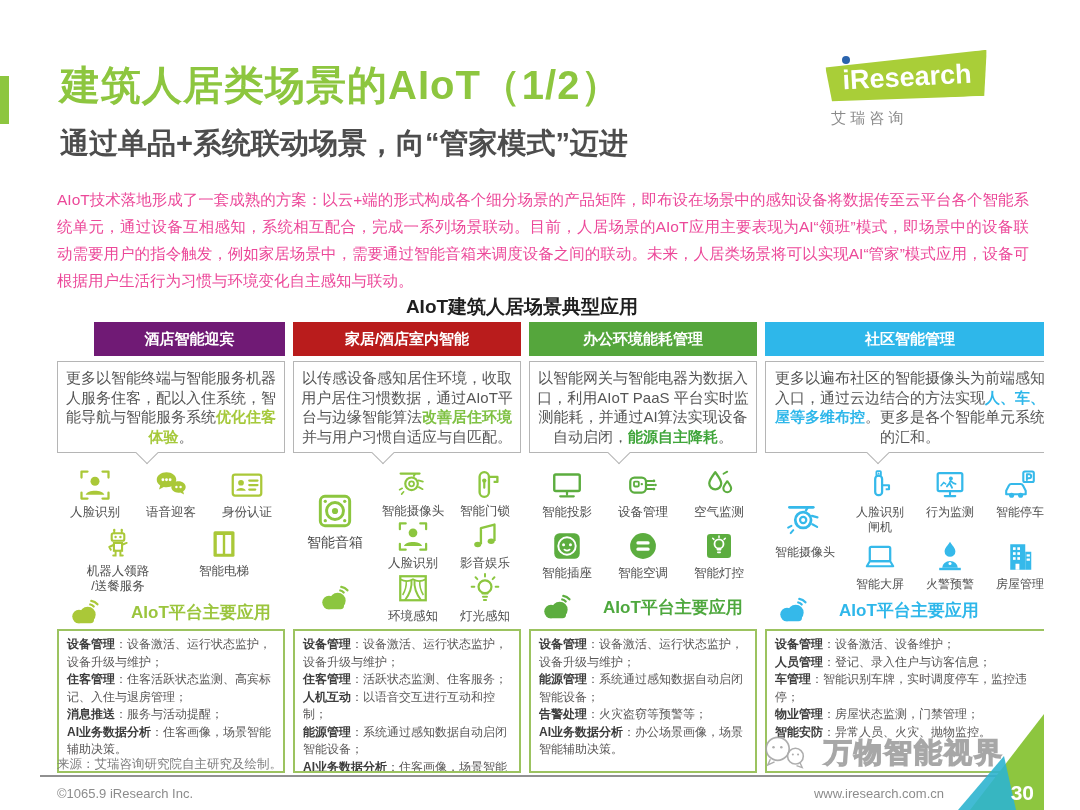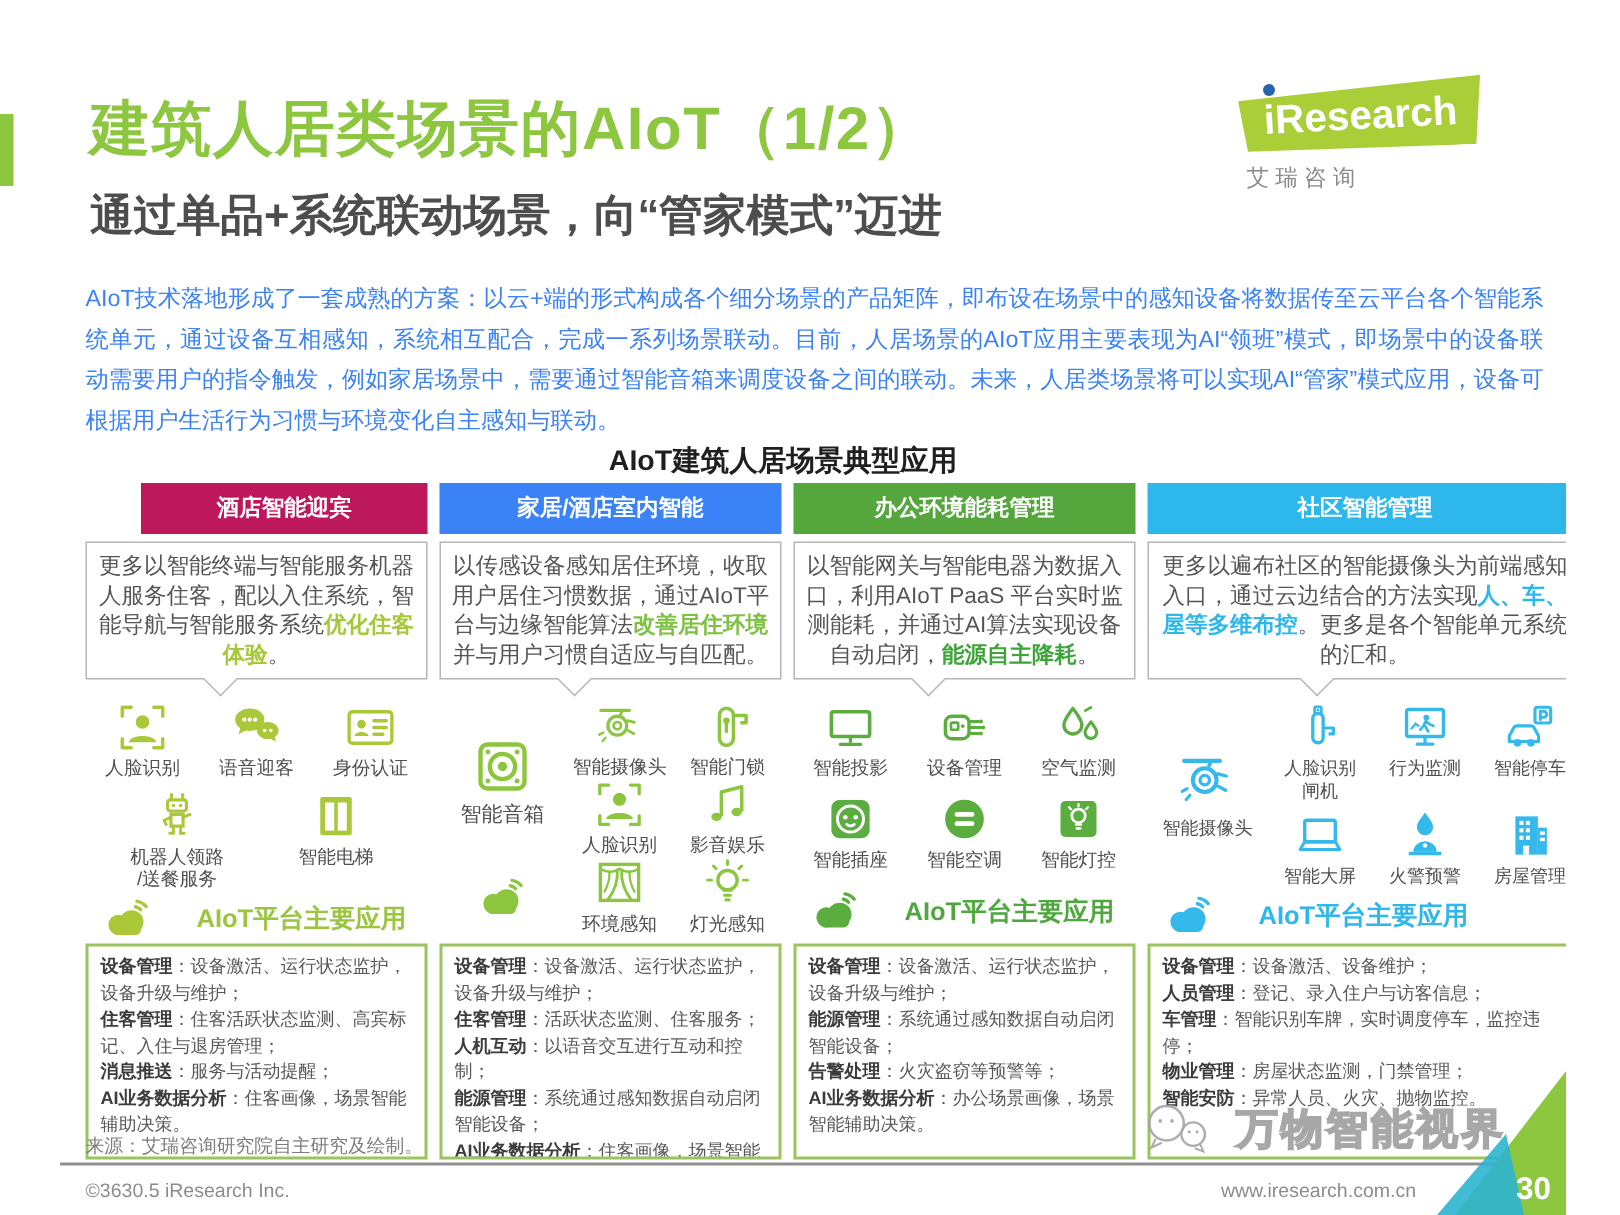--- a/index.html
+++ b/index.html
@@ -13,29 +13,29 @@
 
   .logo{position:absolute;right:56px;top:54px;width:162px;}
   .logo-shape{position:relative;height:46px;background:#a9ce38;transform:rotate(-3deg);
               clip-path:polygon(0 20%,100% 0,97% 100%,3% 94%);
               display:flex;align-items:center;justify-content:center;
               font-size:27px;font-weight:bold;color:#fff;}
   .logo-dot{position:absolute;left:16px;top:2px;width:8px;height:8px;border-radius:50%;background:#2a63ad;z-index:2;}
   .logo-cn{margin-top:9px;display:flex;justify-content:space-between;color:#8a8a8a;font-size:15px;padding:0 5px;}
 
   .intro{position:absolute;left:57px;top:186px;width:972px;font-size:15.5px;line-height:27px;
-         text-align:justify;color:#3b82f6;}
+         text-align:justify;color:#ec4899;}
   .section-title{position:absolute;left:0;top:294px;width:100%;text-align:center;
                  font-size:19px;font-weight:bold;color:#1f1f1f;}
 
   
   .cols{position:absolute;left:57px;top:322px;width:966px;display:grid;
         grid-template-columns:repeat(4,1fr);gap:8px;}
   .col-header{height:34px;line-height:34px;text-align:center;color:#fff;font-size:15px;font-weight:bold;}
-  .c1 .col-header{background:#be185d;margin-left:37px;} .c2 .col-header{background:#3b82f6;}
+  .c1 .col-header{background:#701a75;margin-left:37px;} .c2 .col-header{background:#b91c1c;}
   .c3 .col-header{background:#55a63c;} .c4 .col-header{background:#2eb7ea;}
 
   .bubble{position:relative;margin-top:5px;border:1px solid #b5b5b5;background:#fff;
           padding:6px 6px;font-size:15px;line-height:19.5px;text-align:center;color:#555;}
   .bubble::after{content:"";position:absolute;left:36%;bottom:-9px;width:15px;height:15px;background:#fff;
                  border-right:1px solid #b5b5b5;border-bottom:1px solid #b5b5b5;transform:rotate(45deg);}
   .hl{font-weight:bold;}
   .c1 .hl{color:#a6c93c;} .c2 .hl{color:#7fc143;} .c3 .hl{color:#3fa53a;} .c4 .hl{color:#2eb7ea;}
 
   .mid{height:158px;display:flex;flex-direction:column;margin-top:14px;}
@@ -510,21 +510,21 @@
         <p><b>车管理</b><span>：智能识别车牌，实时调度停车，监控违停；</span></p>
         <p><b>物业管理</b><span>：房屋状态监测，门禁管理；</span></p>
         <p><b>智能安防</b><span>：异常人员、火灾、抛物监控。</span></p>
       </div>
     </div>
 
   </div>
 
   <div class="source">来源：艾瑞咨询研究院自主研究及绘制。</div>
   <div class="divider"></div>
-  <div class="copyright">©3630.5 iResearch Inc.</div>
+  <div class="copyright">©1065.9 iResearch Inc.</div>
   <div class="website">www.iresearch.com.cn</div>
 
   <div class="watermark">
     <svg width="46" height="38" viewBox="0 0 44 36">
       <circle cx="15" cy="14" r="11" fill="none" stroke="#a5a5a5" stroke-width="1.6"></circle>
       <circle cx="11" cy="12.5" r="1.2" fill="#a5a5a5"></circle>
         <circle cx="18.5" cy="12.5" r="1.2" fill="#a5a5a5"></circle>
       <path d="M8 24l-2.5 5.5 6.5-3" fill="none" stroke="#a5a5a5" stroke-width="1.4"></path>
       <circle cx="32" cy="21" r="7.5" fill="none" stroke="#a5a5a5" stroke-width="1.5"></circle>
       <circle cx="29.5" cy="19.5" r="1" fill="#a5a5a5"></circle>

